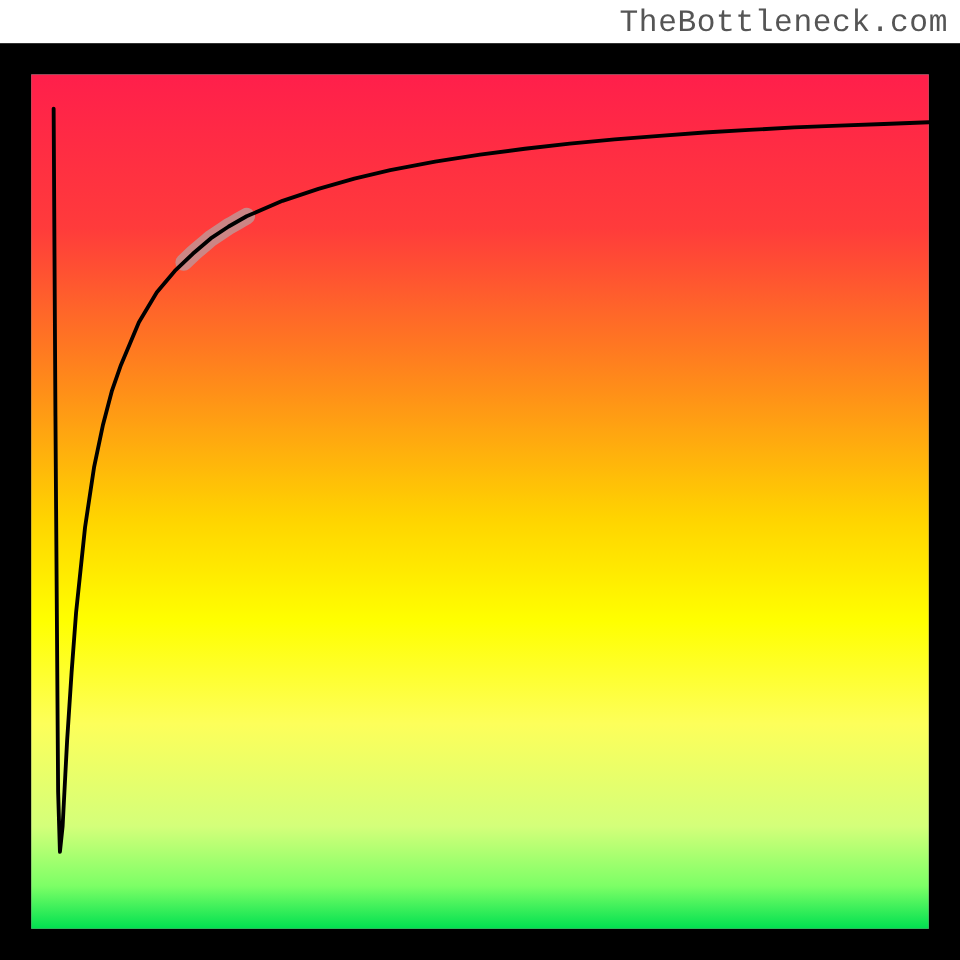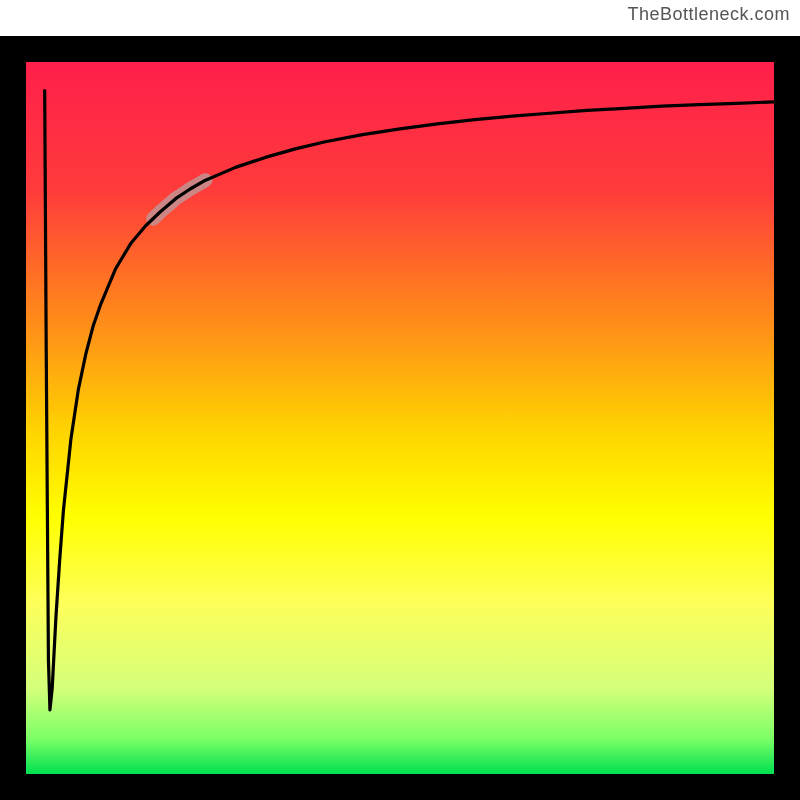--- a/index.html
+++ b/index.html
@@ -13,23 +13,23 @@
   }
   .chart-wrap {
     position: relative;
     width: 800px;
     height: 800px;
   }
   .watermark {
     position: absolute;
     top: 4px;
     right: 10px;
-    font-size: 18px;
+    font-size: 26px;
     color: #555555;
-    font-family: Liberation Sans, sans-serif;
+    font-family: Liberation Mono, monospace;
     letter-spacing: 0.5px;
     z-index: 10;
     user-select: none;
   }
   svg {
     display: block;
   }
 </style>
 </head>
 <body>

